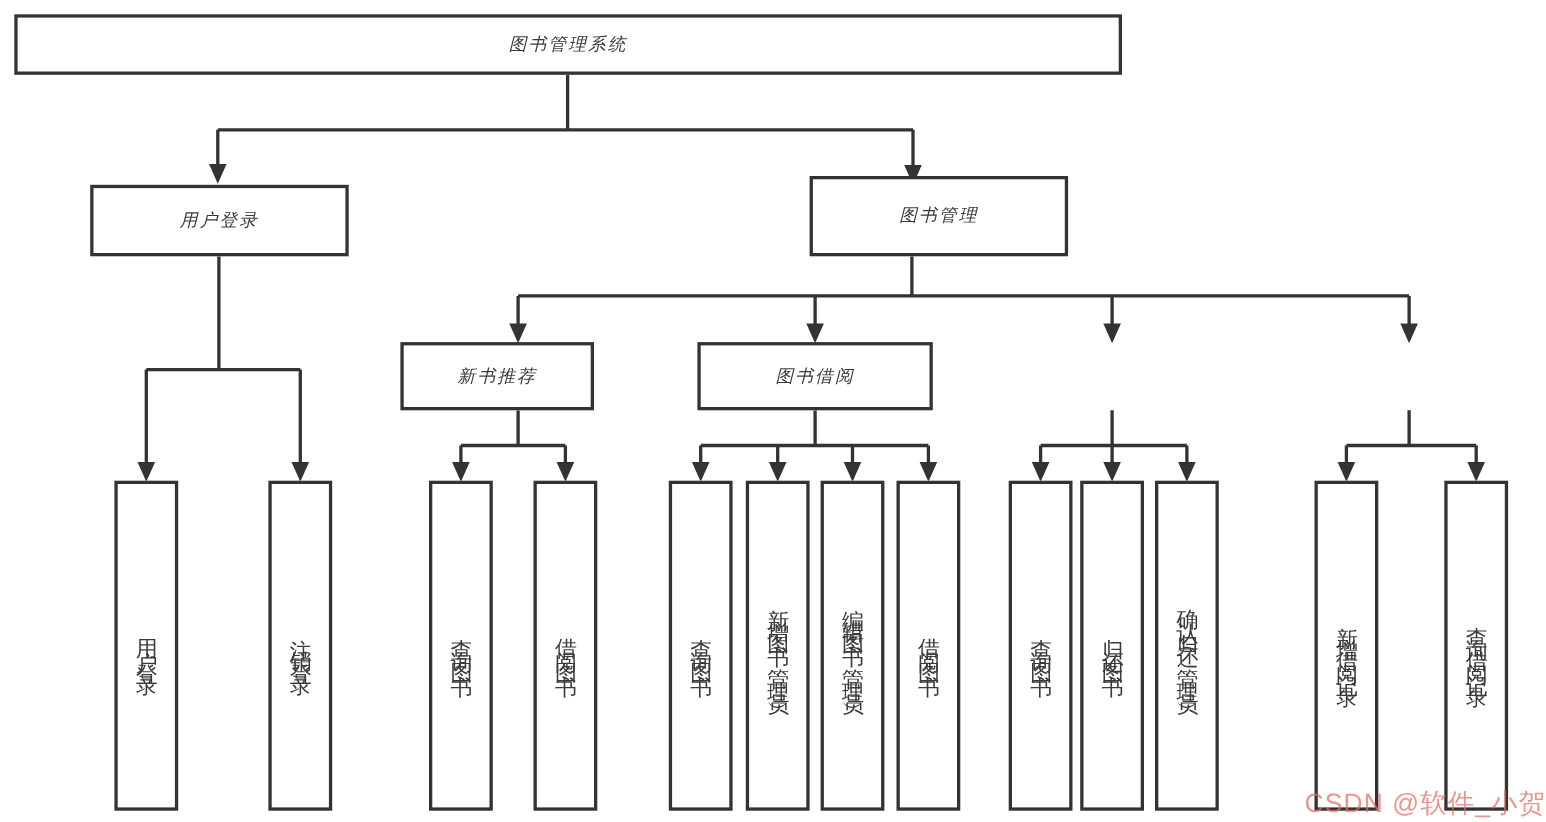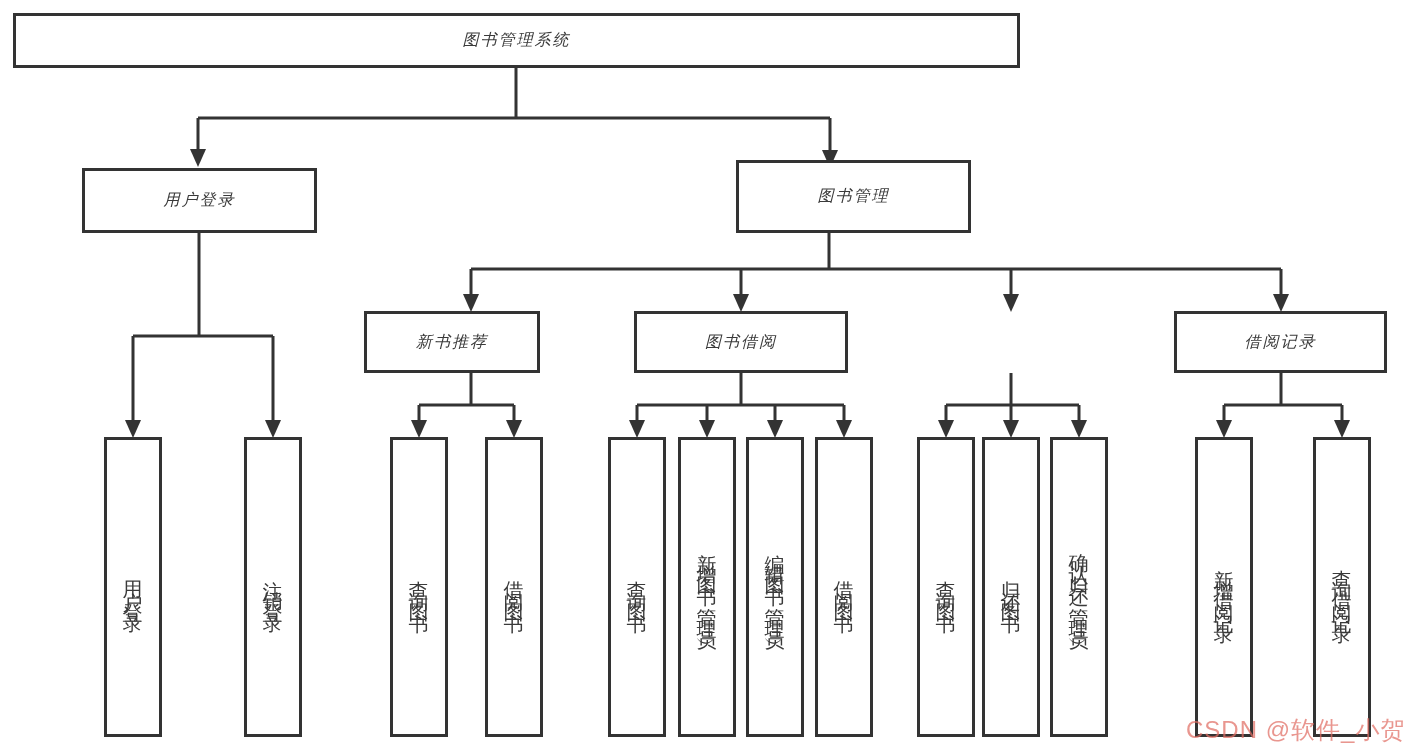--- a/index.html
+++ b/index.html
@@ -91,23 +91,20 @@
   <div class="node l2b">
     <span class="hlabel">图书管理</span>
   </div>
 
   <div class="node l3 l3a">
     <span class="hlabel">新书推荐</span>
   </div>
   <div class="node l3 l3b">
     <span class="hlabel">图书借阅</span>
   </div>
-  <div class="node l3 l3d">
-    <span class="hlabel">借阅记录</span>
-  </div>
 
   <div class="node leaf a1">
     <span class="vlabel">用户登录</span>
   </div>
   <div class="node leaf a2">
     <span class="vlabel">注销登录</span>
   </div>
 
   <div class="node leaf b1">
     <span class="vlabel">查询图书</span>

